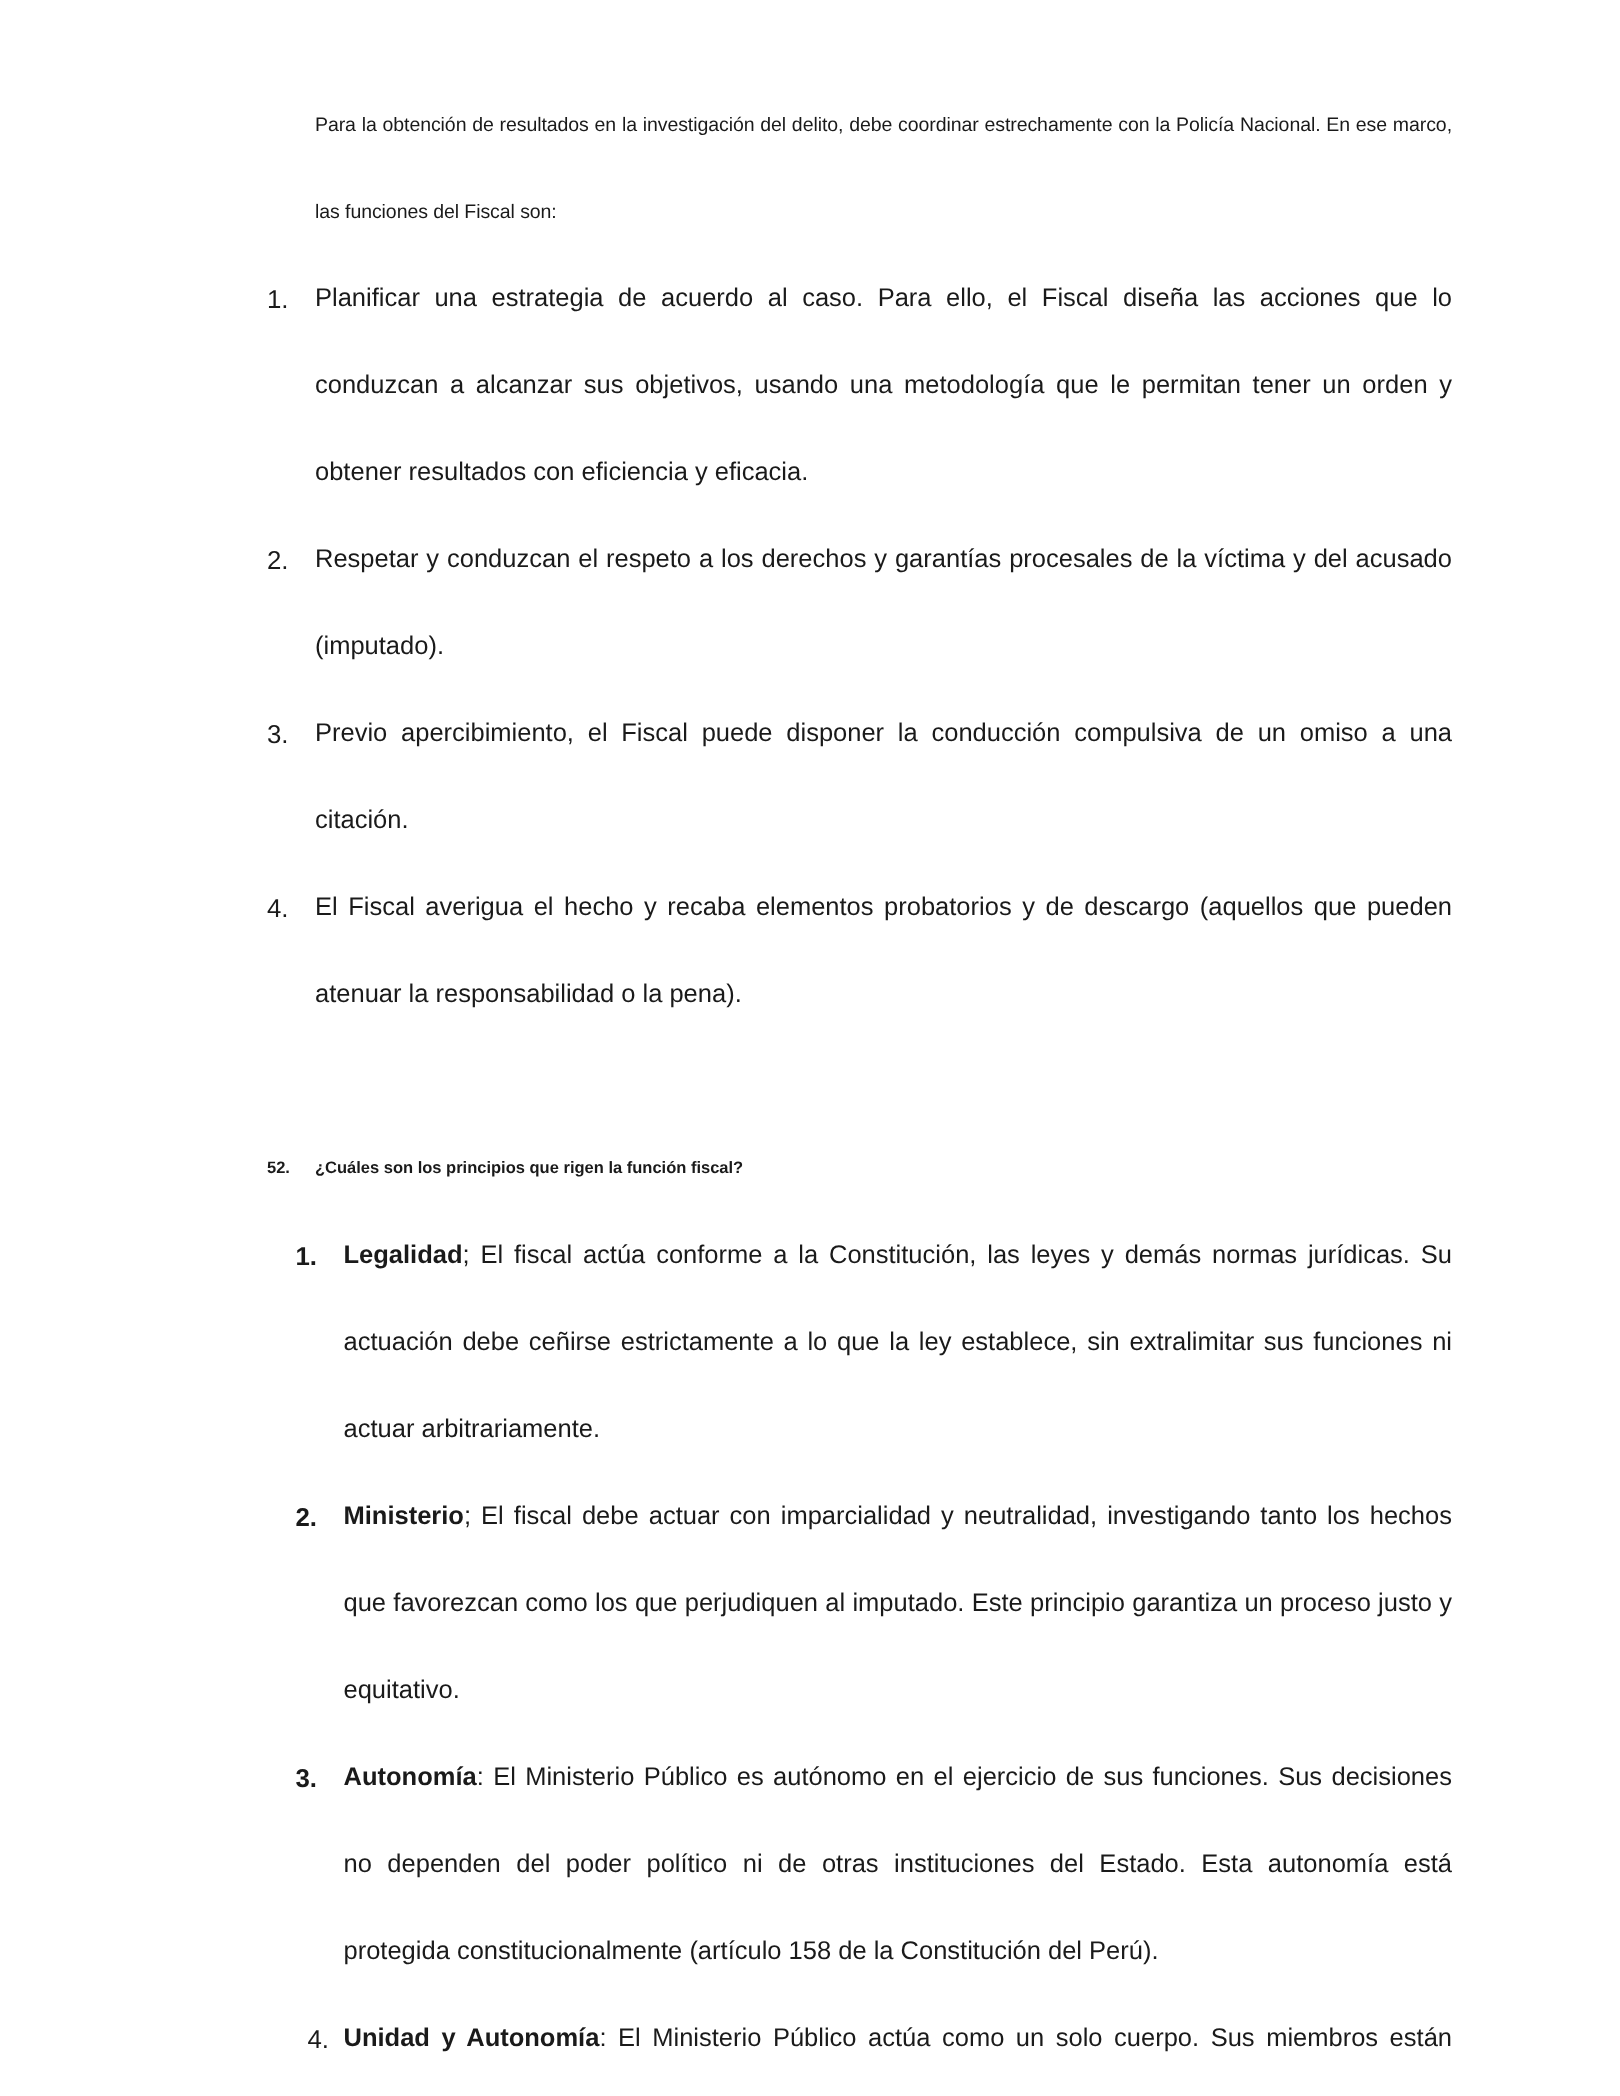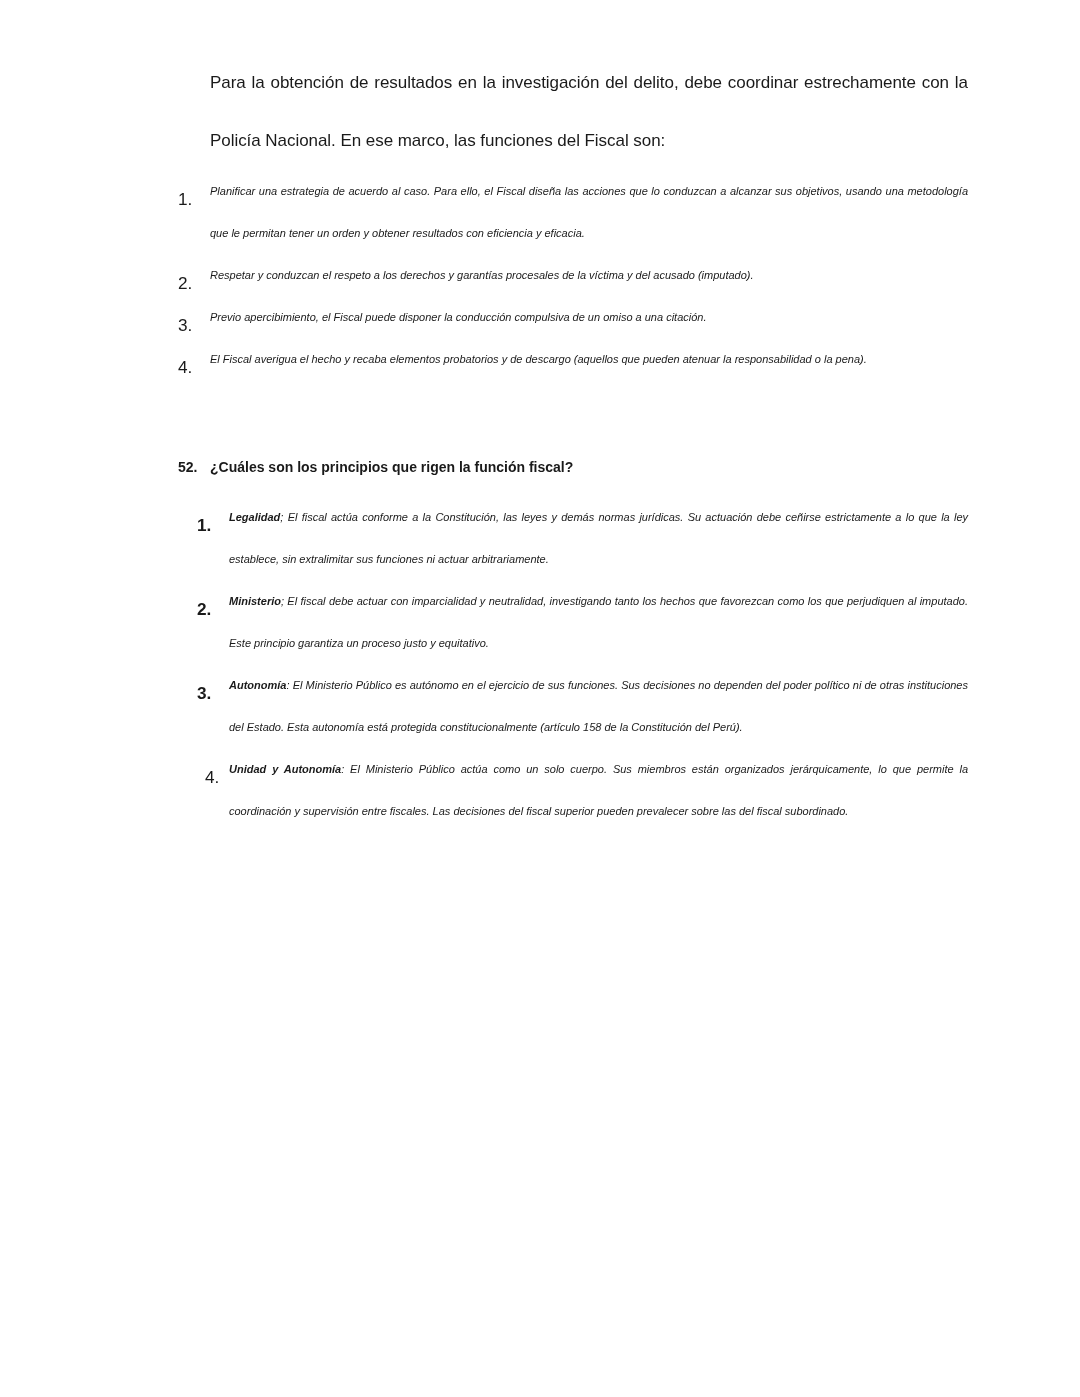--- a/index.html
+++ b/index.html
@@ -27,21 +27,21 @@
 
   .content {
     position: absolute;
     left: 178px;
     top: 54px;
     width: 790px;
   }
 
   
   .para {
-    font-size: 17px;
+    font-size: 13px;
     line-height: 58px;
     text-align: justify;
     text-justify: inter-word;
     margin: 0;
     hyphens: none;
     letter-spacing: -0.05px;
   }
 
   
   .intro {
@@ -63,36 +63,35 @@
     left: 0;
     top: 0;
     width: 30px;
     font-size: 17.2px;
     line-height: 58px;
     text-align: left;
     white-space: nowrap;
   }
   .li-body {
     margin-left: 32px;
-    font-size: 11px;
-    line-height: 42px;
+    font-size: 17px;
+    line-height: 58px;
     text-align: justify;
     text-justify: inter-word;
-    font-style: italic;
   }
 
   
   .list-functions .marker { left: 0; }
   .list-functions .li-body { margin-left: 32px; }
 
   
   .qheading {
     position: relative;
     font-weight: bold;
-    font-size: 14px;
+    font-size: 11px;
     line-height: 58px;
     margin: 0;
     white-space: nowrap;
   }
   .qheading .qnum {
     display: inline-block;
     width: 32px;
   }
 
   

